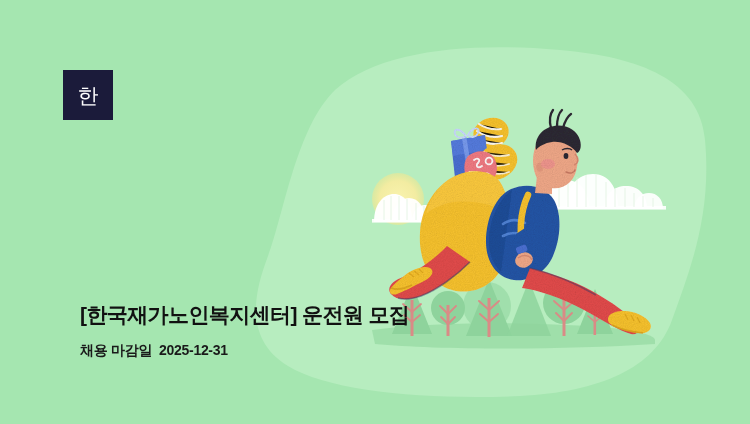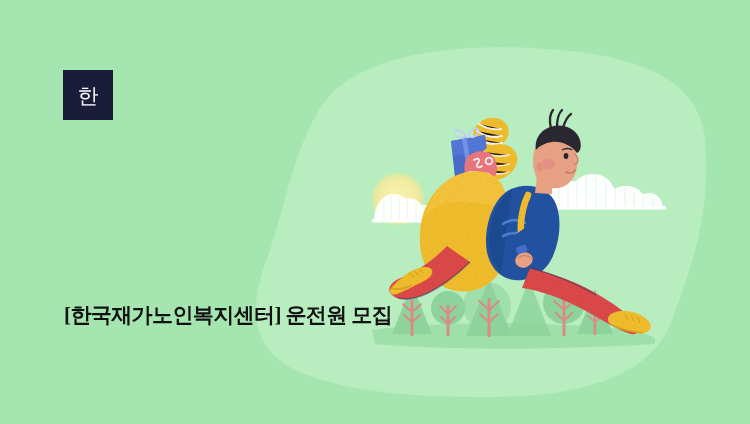--- a/index.html
+++ b/index.html
@@ -57,24 +57,23 @@
     font-weight: 700;
     color: #0b0b0b;
     line-height: 1;
     letter-spacing: -1.2px;
     white-space: nowrap;
   }
 
   
   .caption-block {
     position: absolute;
-    left: 64px;
+    left: 80px;
     top: 302px;
     z-index: 5;
-    font-family: Liberation Serif, serif;
   }
   .job-title {
     font-size: 21px;
     font-weight: 700;
     color: #111111;
     line-height: 1.25;
     letter-spacing: -0.6px;
     white-space: nowrap;
   }
   .deadline {
@@ -354,15 +353,18 @@
   </svg>
 
   <div class="header-row">
     <div class="logo-badge">
       <span class="logo-badge-text">한</span>
     </div>
   </div>
 
   <div class="caption-block">
     <div class="job-title">[한국재가노인복지센터] 운전원 모집</div>
+    <div class="deadline">
+      <span>채용 마감일</span><span class="deadline-date">2025-12-31</span>
+    </div>
   </div>
 
 </div>
 
 </body></html>

